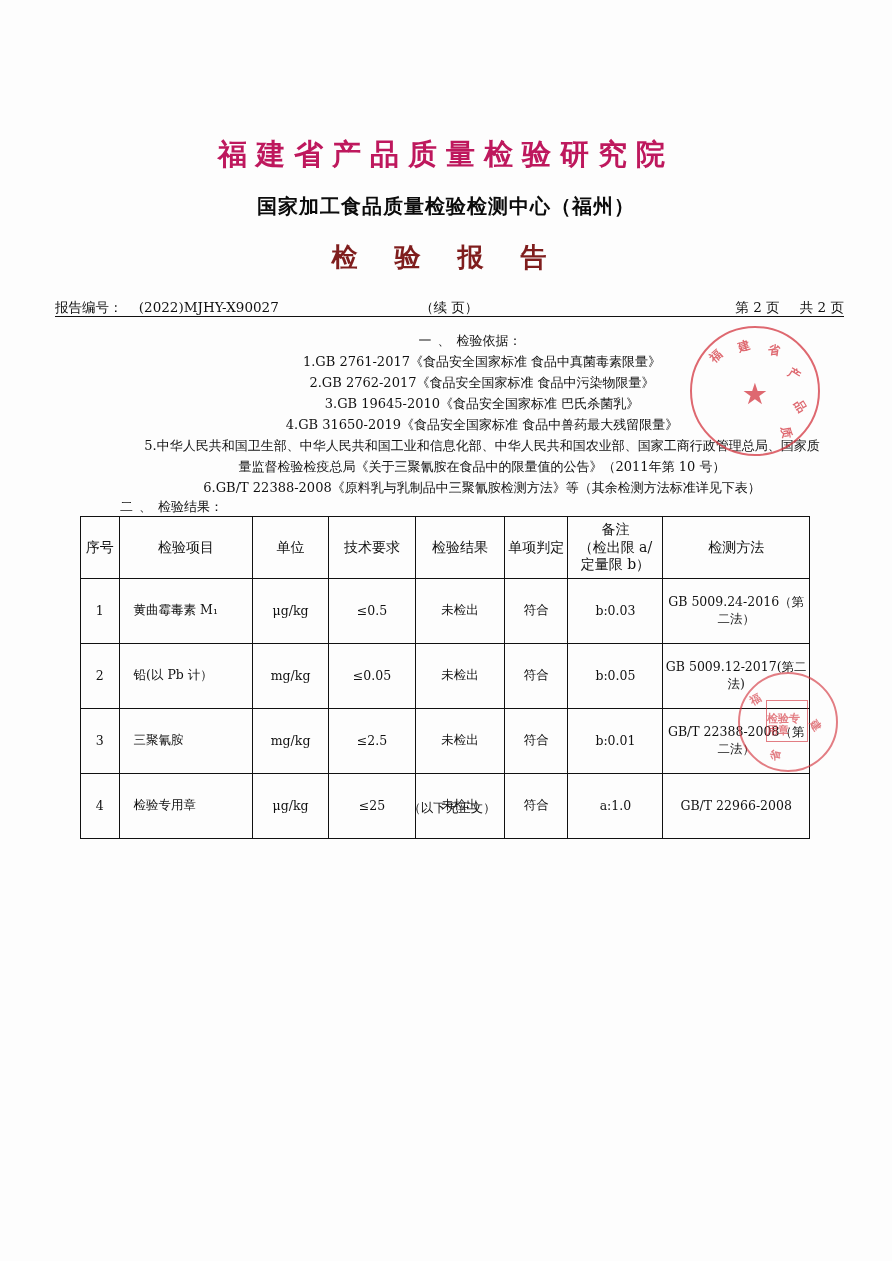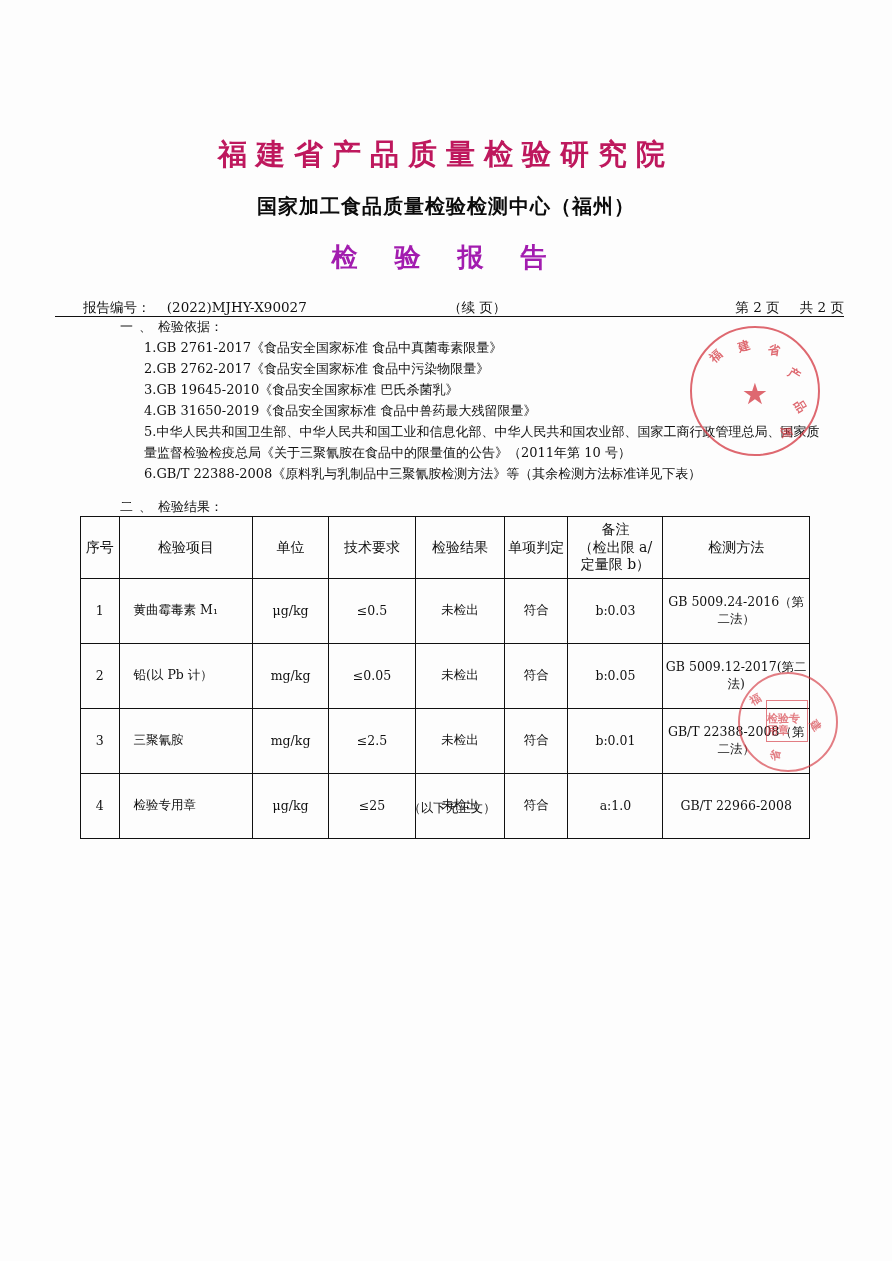--- a/index.html
+++ b/index.html
@@ -39,30 +39,29 @@
     letter-spacing: 1px;
     margin-top: 18px;
     color: #0b0b0b;
   }
   .report-title {
     text-align: center;
     font-size: 26px;
     font-weight: bold;
     letter-spacing: 14px;
     margin-top: 20px;
-    color: #a21caf;
+    color: #7f1d1d;
   }
 
   
   .meta-row {
     position: relative;
     margin-top: 24px;
     height: 22px;
     font-size: 13.5px;
-    margin-left: 28px;
   }
   .meta-left {
     position: absolute;
     left: 55px; top: 0;
     white-space: nowrap;
   }
   .meta-left .label { letter-spacing: 0px; }
   .meta-left .value { margin-left: 12px; }
   .meta-center {
     position: absolute;
@@ -93,21 +92,21 @@
   .section-heading {
     margin-left: 0px;
   }
   .section-heading .num { letter-spacing: 6px; }
   .list {
     margin-left: 24px;
   }
   .list div { white-space: nowrap; }
   .list div.wrap { white-space: normal; }
 
-  .basis { top: 316px; }
+  .basis { top: 330px; text-align: center; }
   .results-heading { top: 496px; left: 120px; }
 
   
   table.report {
     position: absolute;
     left: 80px;
     top: 516px;
     width: 730px;
     border-collapse: collapse;
     font-size: 12.5px;

